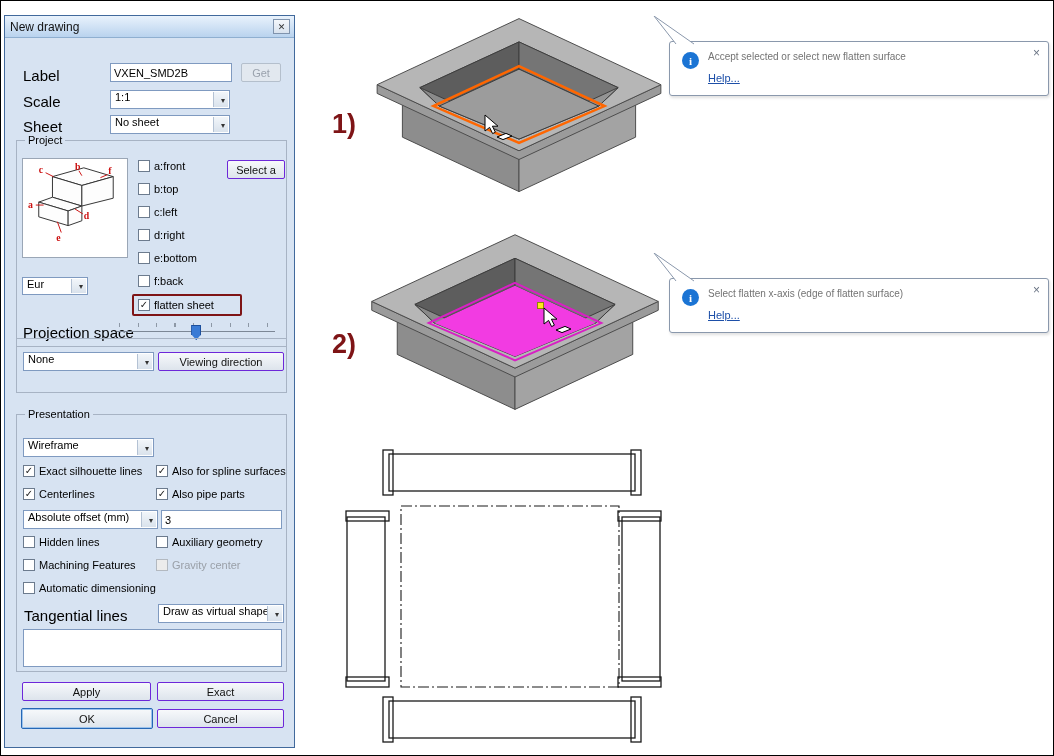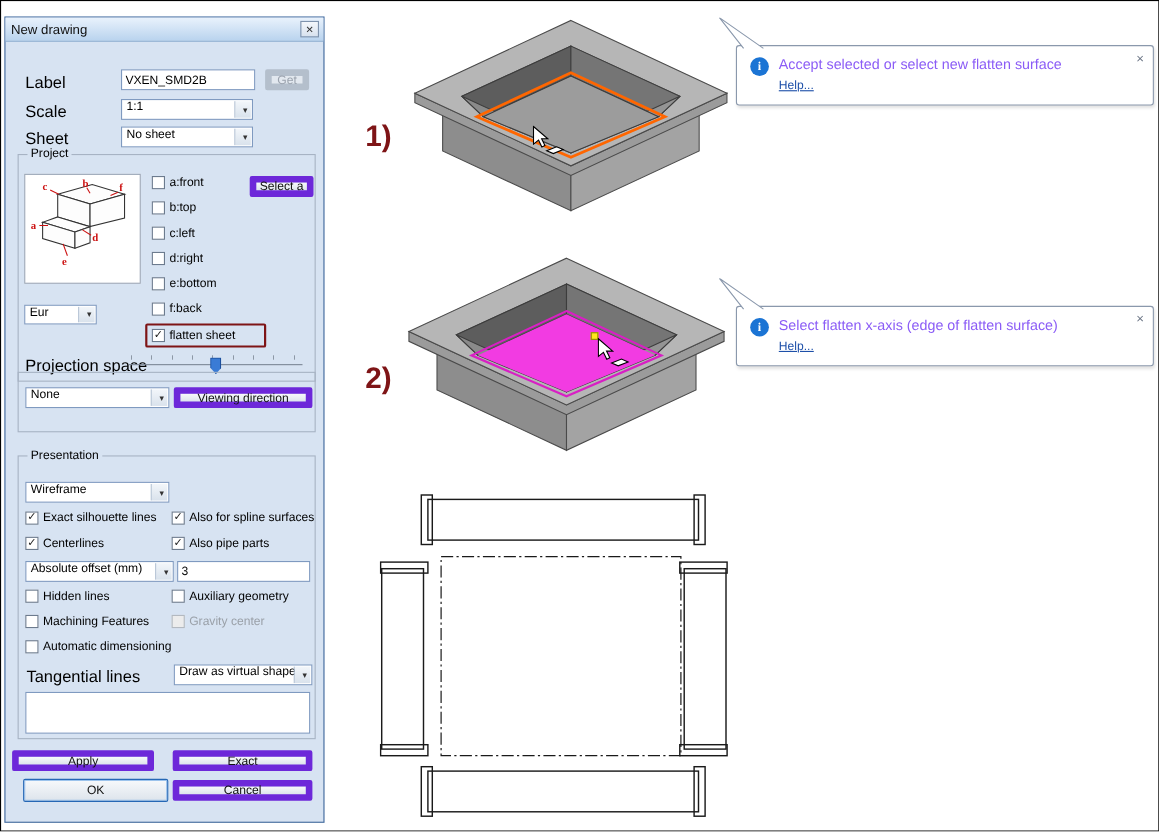--- a/index.html
+++ b/index.html
@@ -12,21 +12,21 @@
   .titlebar { position:absolute; left:0; top:0; right:0; height:22px;
               background:linear-gradient(#e9f2fc,#b9d3ee); border-bottom:1px solid #8fafd0;
               display:flex; align-items:center; padding:0 5px; }
   .titlebar .title { font-size:12px; color:#111; }
   .closebtn { position:absolute; right:4px; top:3px; width:17px; height:15px;
               background:linear-gradient(#f4f7fb,#d8e2ee); border:1px solid #7f93ad;
               font-size:9px; color:#333; display:flex; align-items:center; justify-content:center; cursor:default; }
   .cap { position:absolute; font-size:15px; color:#000; white-space:nowrap; }
   .tinput { position:absolute; border:1px solid #7f9ac0; background:#fff; font-size:11px;
             font-family:"Liberation Sans", sans-serif; padding:0 3px; }
-  .btn { position:absolute; background:linear-gradient(#f7f9fb,#dde4ec); border:6px solid #6d28d9;
+  .btn { position:absolute; background:linear-gradient(#f7f9fb,#dde4ec); border:1px solid #6d28d9;
          font-size:11px; color:#111; display:flex; align-items:center; justify-content:center;
          border-radius:2px; cursor:default; white-space:nowrap; }
   .btn.disabled { color:#9aa2ad; background:#e2e8ef; border-color:#b4bfcc; }
   .btn.default { border:1px solid #2567b5; box-shadow:inset 0 0 0 1px #9cc3ec; }
   .dd { position:absolute; background:#fff; border:1px solid #7f9ac0; font-size:11px;
         display:flex; align-items:flex-start; padding:0 17px 0 4px; white-space:nowrap; overflow:hidden; }
   .dd::after { content:""; position:absolute; right:1px; top:1px; bottom:1px; width:14px;
                background:linear-gradient(#f2f6fa,#d9e2ec); border-left:1px solid #b4c2d4; }
   .dd::before { content:"▾"; position:absolute; right:4px; top:50%; transform:translateY(-50%);
                 font-size:8px; color:#333; z-index:1; }
@@ -50,21 +50,21 @@
 
   
   .step-label { position:absolute; font-size:27px; font-weight:bold; color:#7e1416; }
   .tray, .flatsvg, .cursor { position:absolute; }
   .callout { position:absolute; background:#fff; border:1px solid #8a98ac; border-radius:3px;
              box-shadow:1px 2px 3px rgba(0,0,0,0.12); }
   .callout .tail { position:absolute; left:-18px; top:-26px; }
   .info-ic { position:absolute; left:12px; top:10px; width:17px; height:17px; border-radius:50%;
              background:#1b74d4; color:#fff; font-size:11px; font-weight:bold;
              font-family:"Liberation Serif", serif; display:flex; align-items:center; justify-content:center; }
-  .ctext { position:absolute; left:38px; top:9px; font-size:13px; color:#8b5cf6; white-space:nowrap; }
+  .ctext { position:absolute; left:38px; top:9px; font-size:10px; color:#737373; white-space:nowrap; }
   .chelp { position:absolute; left:38px; top:30px; font-size:11px; color:#1d4fa8; text-decoration:underline; cursor:pointer; }
   .cclose { position:absolute; right:8px; top:4px; font-size:12px; color:#6a7484; cursor:pointer; }
   .snap-marker { position:absolute; width:7px; height:7px; background:#ffe61a; border:1px solid #8c8a00; }
 </style>
 </head>
 <body>
 
 <div class="screen">
 
   <div class="dialog">
@@ -220,21 +220,21 @@
       </label>
 
       <span class="cap" style="left:7px;top:192px">Tangential lines</span>
       <div class="dd" style="left:141px;top:189px;width:126px;height:19px">
         <span>Draw as virtual shape</span>
       </div>
 
       <div class="textarea" style="left:6px;top:214px;width:259px;height:38px"></div>
     </div>
 
-    <div class="btn" style="left:6px;top:666px;width:129px;height:19px">Apply</div>
+    <div class="btn" style="left:17px;top:666px;width:129px;height:19px">Apply</div>
     <div class="btn" style="left:152px;top:666px;width:127px;height:19px">Exact</div>
     <div class="btn default" style="left:16px;top:692px;width:132px;height:21px">OK</div>
     <div class="btn" style="left:152px;top:693px;width:127px;height:19px">Cancel</div>
   </div>
 
   <span class="step-label" style="left:331px;top:108px">1)</span>
   <svg class="tray" style="left:372px;top:4px;width:292px;height:206px" viewBox="0 0 300 212">
     <path d="M30,97 L150,153 L150,192 L30,136 Z" fill="#8d8d8d" stroke="#4a4a4a"></path>
     <path d="M150,153 L270,97 L270,136 L150,192 Z" fill="#a3a3a3" stroke="#4a4a4a"></path>
     <path d="M4,82 L150,150 L296,82 L296,91 L150,159 L4,91 Z" fill="#9b9b9b" stroke="#4a4a4a"></path>

